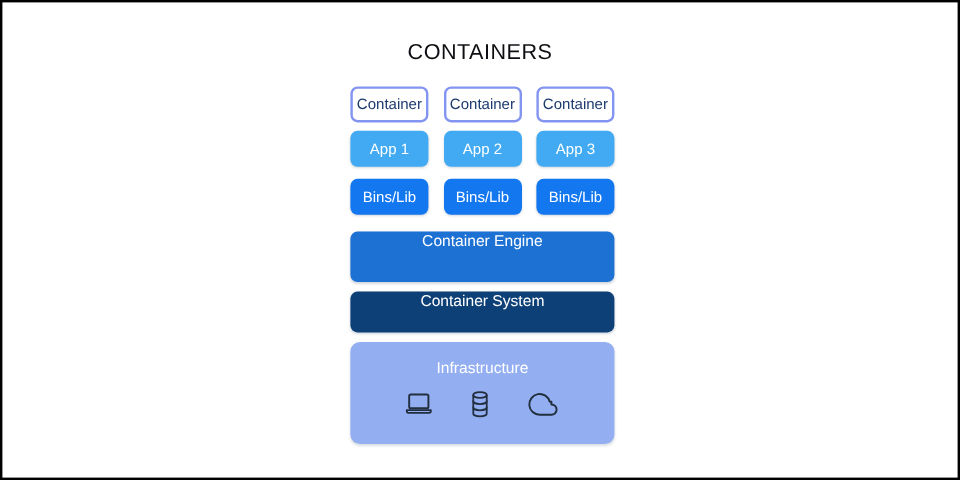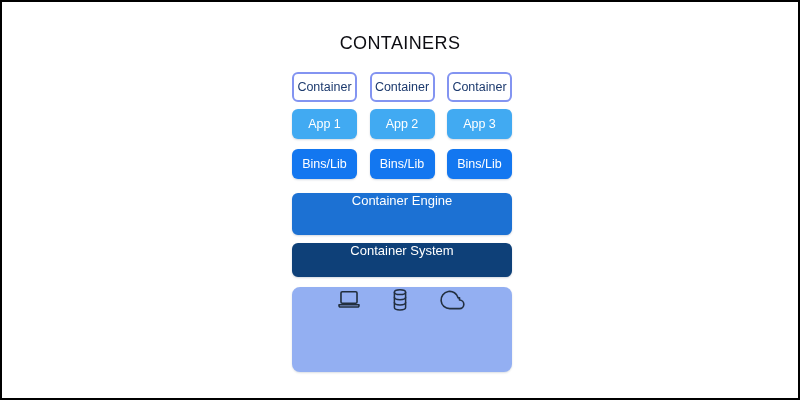--- a/index.html
+++ b/index.html
@@ -144,20 +144,21 @@
 
     <div class="bar bar-engine">
       <span>Container Engine</span>
     </div>
 
     <div class="bar bar-os">
       <span>Container System</span>
     </div>
 
     <div class="infra">
+      <div class="infra-label">Infrastructure</div>
       <div class="infra-icons">
         <svg width="26" height="26" viewBox="0 0 24 24">
           <rect x="4.6" y="4.4" width="14.8" height="10.6" rx="1.2"></rect>
           <path d="M2.8 16.4 h18.4 v1 a1.1 1.1 0 0 1 -1.1 1.1 H3.9 a1.1 1.1 0 0 1 -1.1 -1.1 z"></path>
         </svg>
         <svg width="24" height="26" viewBox="0 0 24 26">
           <ellipse cx="12" cy="5.2" rx="5.6" ry="2.4"></ellipse>
           <path d="M6.4 5.2v15.4c0 1.33 2.5 2.4 5.6 2.4s5.6-1.07 5.6-2.4V5.2"></path>
           <path d="M6.4 10.3c0 1.33 2.5 2.4 5.6 2.4s5.6-1.07 5.6-2.4"></path>
           <path d="M6.4 15.5c0 1.33 2.5 2.4 5.6 2.4s5.6-1.07 5.6-2.4"></path>

